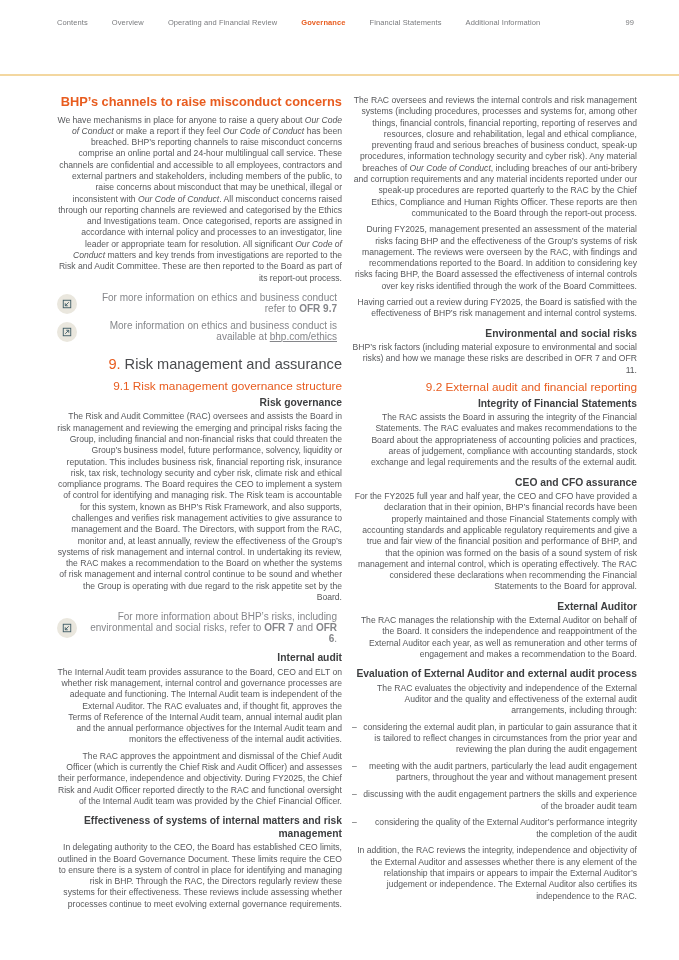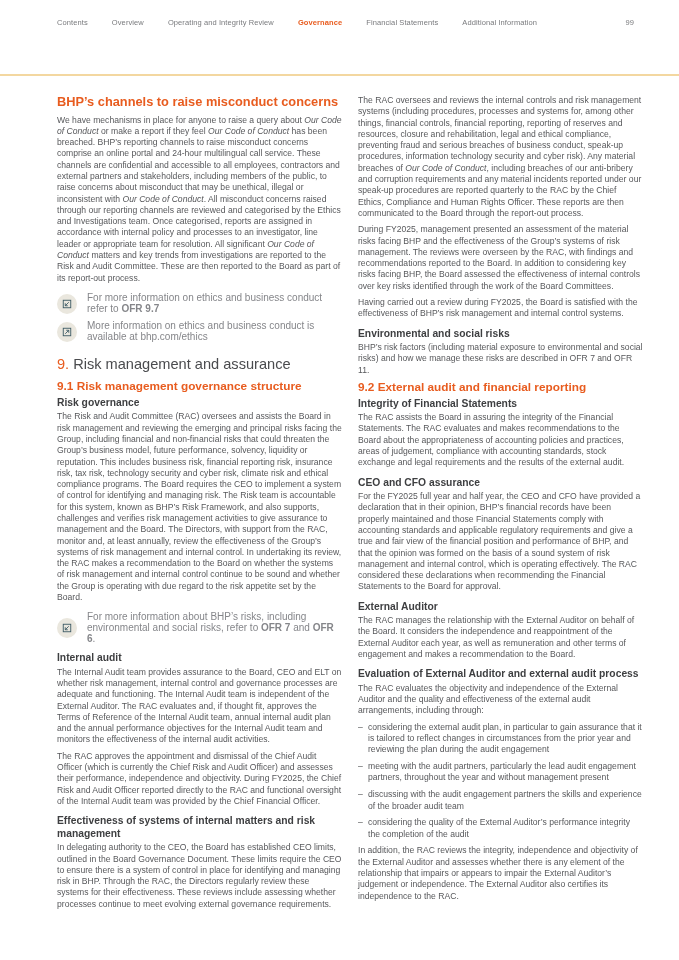--- a/index.html
+++ b/index.html
@@ -20,79 +20,79 @@
   .topnav .nav-item { white-space:nowrap; cursor:default; }
   .topnav .nav-item.active { color:#E85C1F; font-weight:bold; }
   .topnav .pagenum { margin-left:auto; color:#797a7d; }
   .header-rule {
     position:absolute; top:74px; left:0; right:0; height:2px;
     background:#F3D7A0;
   }
   
   .main {
     position:absolute; top:95px; left:57px; right:42px;
-    display:flex; gap:16px;
+    display:flex; gap:10px;text-align:right;
   }
   .col { width:285px; flex:0 0 285px; }
   
   p.body, li {
     font-size:8.6px; line-height:11.3px; color:#57585B;
   }
   p.body { margin:0 0 5px 0; }
   .it { font-style:italic; }
   .bd { font-weight:bold; }
   h1.sect-orange {
     font-size:12.8px; line-height:14.5px; font-weight:bold;
     color:#E85C1F; margin:0 0 5px 0;
   }
   h2.big-num {
     font-size:14.6px; line-height:17px; font-weight:normal;
     color:#4A4B4E; margin:14px 0 7px 0;
   }
   h2.big-num .num { color:#E85C1F; }
   h2.big-num .ttl { margin-left:4px; }
   h3.sub-orange {
-    font-size:11.8px; line-height:13.5px; font-weight:bold;
+    font-size:11.8px; line-height:13.5px; font-weight:normal;
     color:#E85C1F; margin:0 0 3px 0;
   }
   h4.sub {
     font-size:10.3px; line-height:12.5px; font-weight:bold;
     color:#3E3F41; margin:8px 0 2px 0;
   }
   
   .callout {
     display:flex; gap:10px; align-items:center;
     margin:9px 0 3px 0;
   }
   .callout + .callout { margin-top:7px; }
   .callout .circle {
     width:20px; height:20px; flex:0 0 20px; border-radius:50%;
     background:#EAE7DE; display:flex; align-items:center; justify-content:center;
   }
   .callout svg { width:12px; height:12px; display:block; }
   .callout .ctext {
     font-size:10px; line-height:10.6px; color:#85868A; max-width:250px;
   }
-  .ctext a { color:#85868A; cursor:pointer; }
+  .ctext a { color:#85868A; text-decoration:underline; cursor:pointer; }
   
   ul.dashes { list-style:none; margin:2px 0 0 0; }
   ul.dashes li { position:relative; padding-left:10px; margin:0 0 5.5px 0; }
   ul.dashes li::before { content:"–"; position:absolute; left:0; top:0; }
   p.closing { }
   .gap-top { margin-top:10px; }
 </style>
 </head>
 <body>
 
 <div class="page">
 
   <div class="topnav">
     <span class="nav-item">Contents</span>
     <span class="nav-item">Overview</span>
-    <span class="nav-item">Operating and Integrity Review</span>
+    <span class="nav-item">Operating and Financial Review</span>
     <span class="nav-item active">Governance</span>
     <span class="nav-item">Financial Statements</span>
     <span class="nav-item">Additional Information</span>
     <span class="pagenum">99</span>
   </div>
   <div class="header-rule"></div>
 
   <div class="main">
 
     <section class="col">

